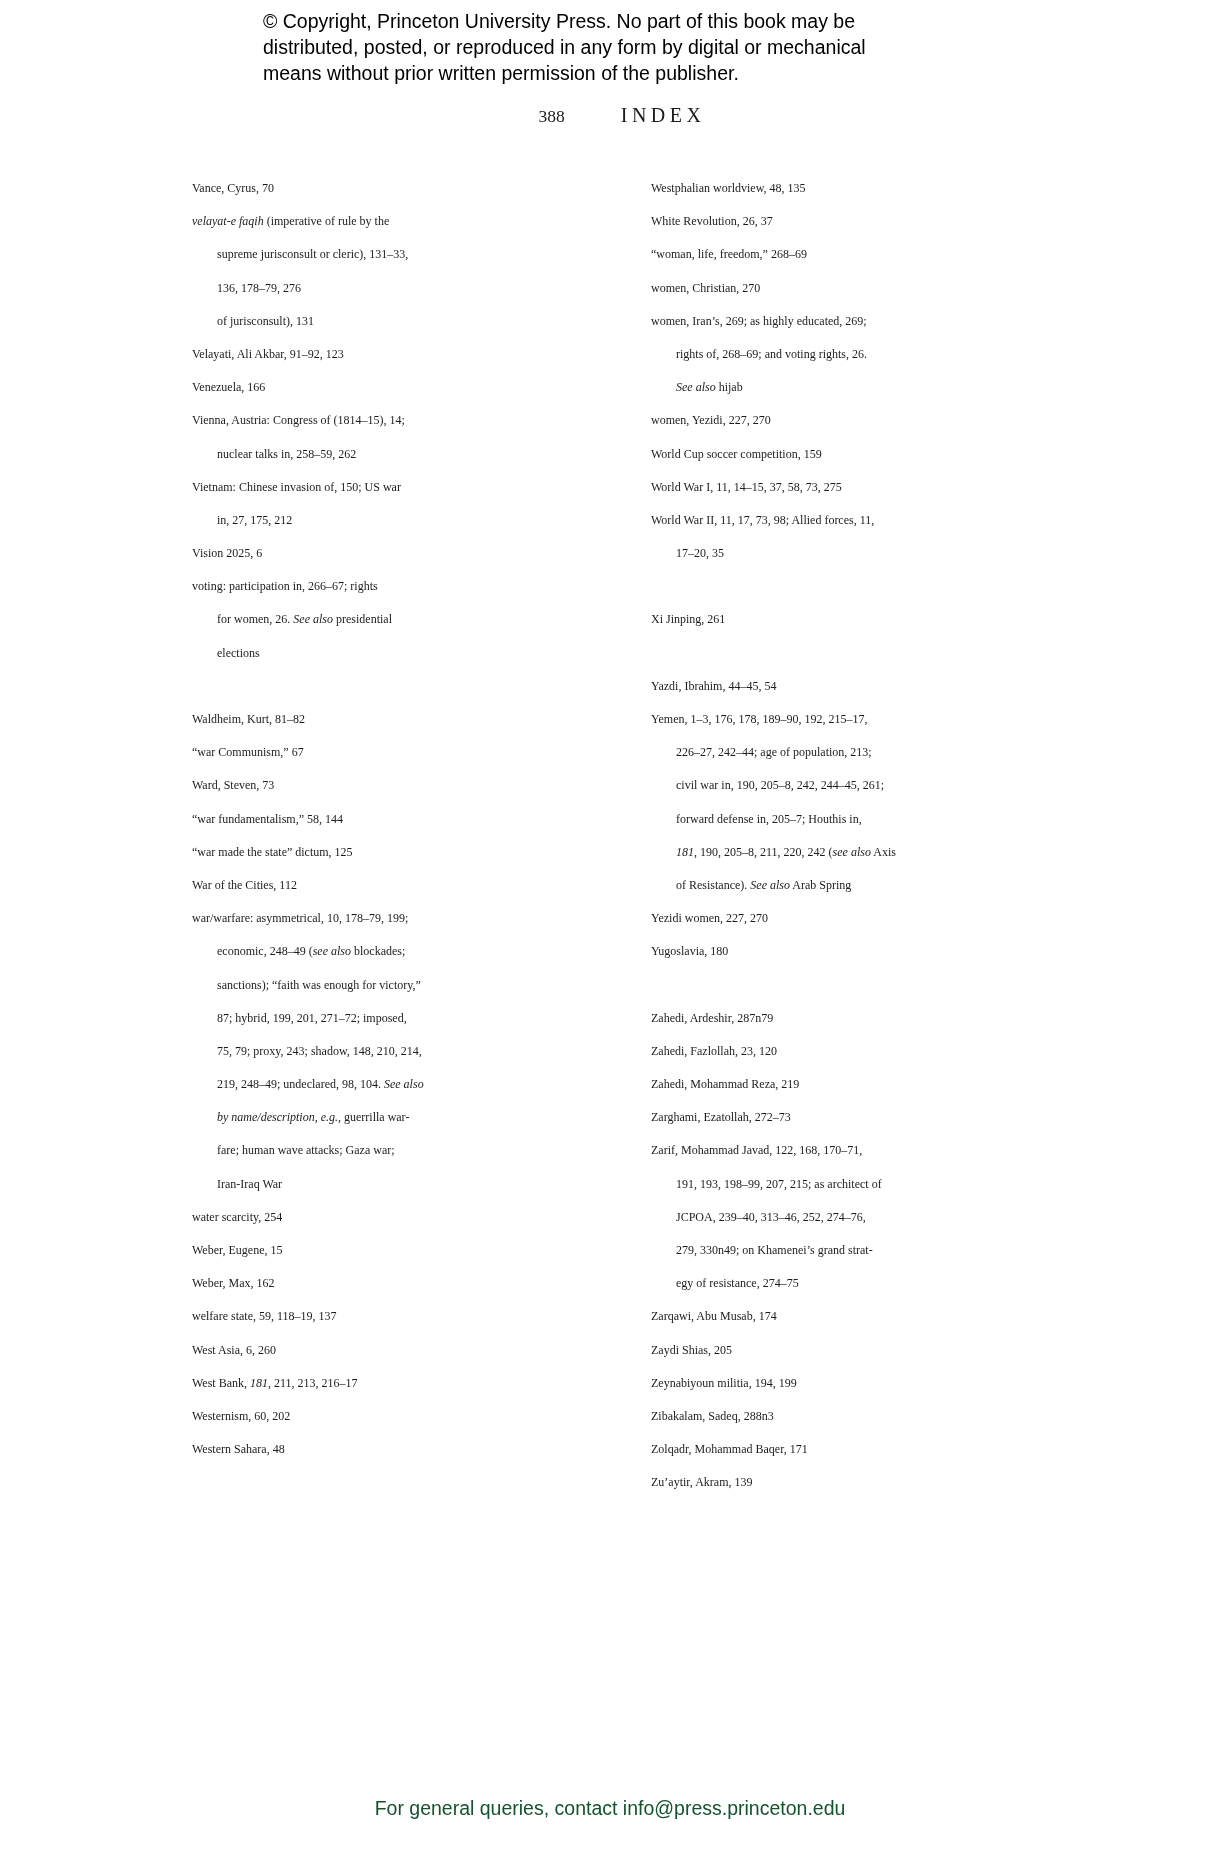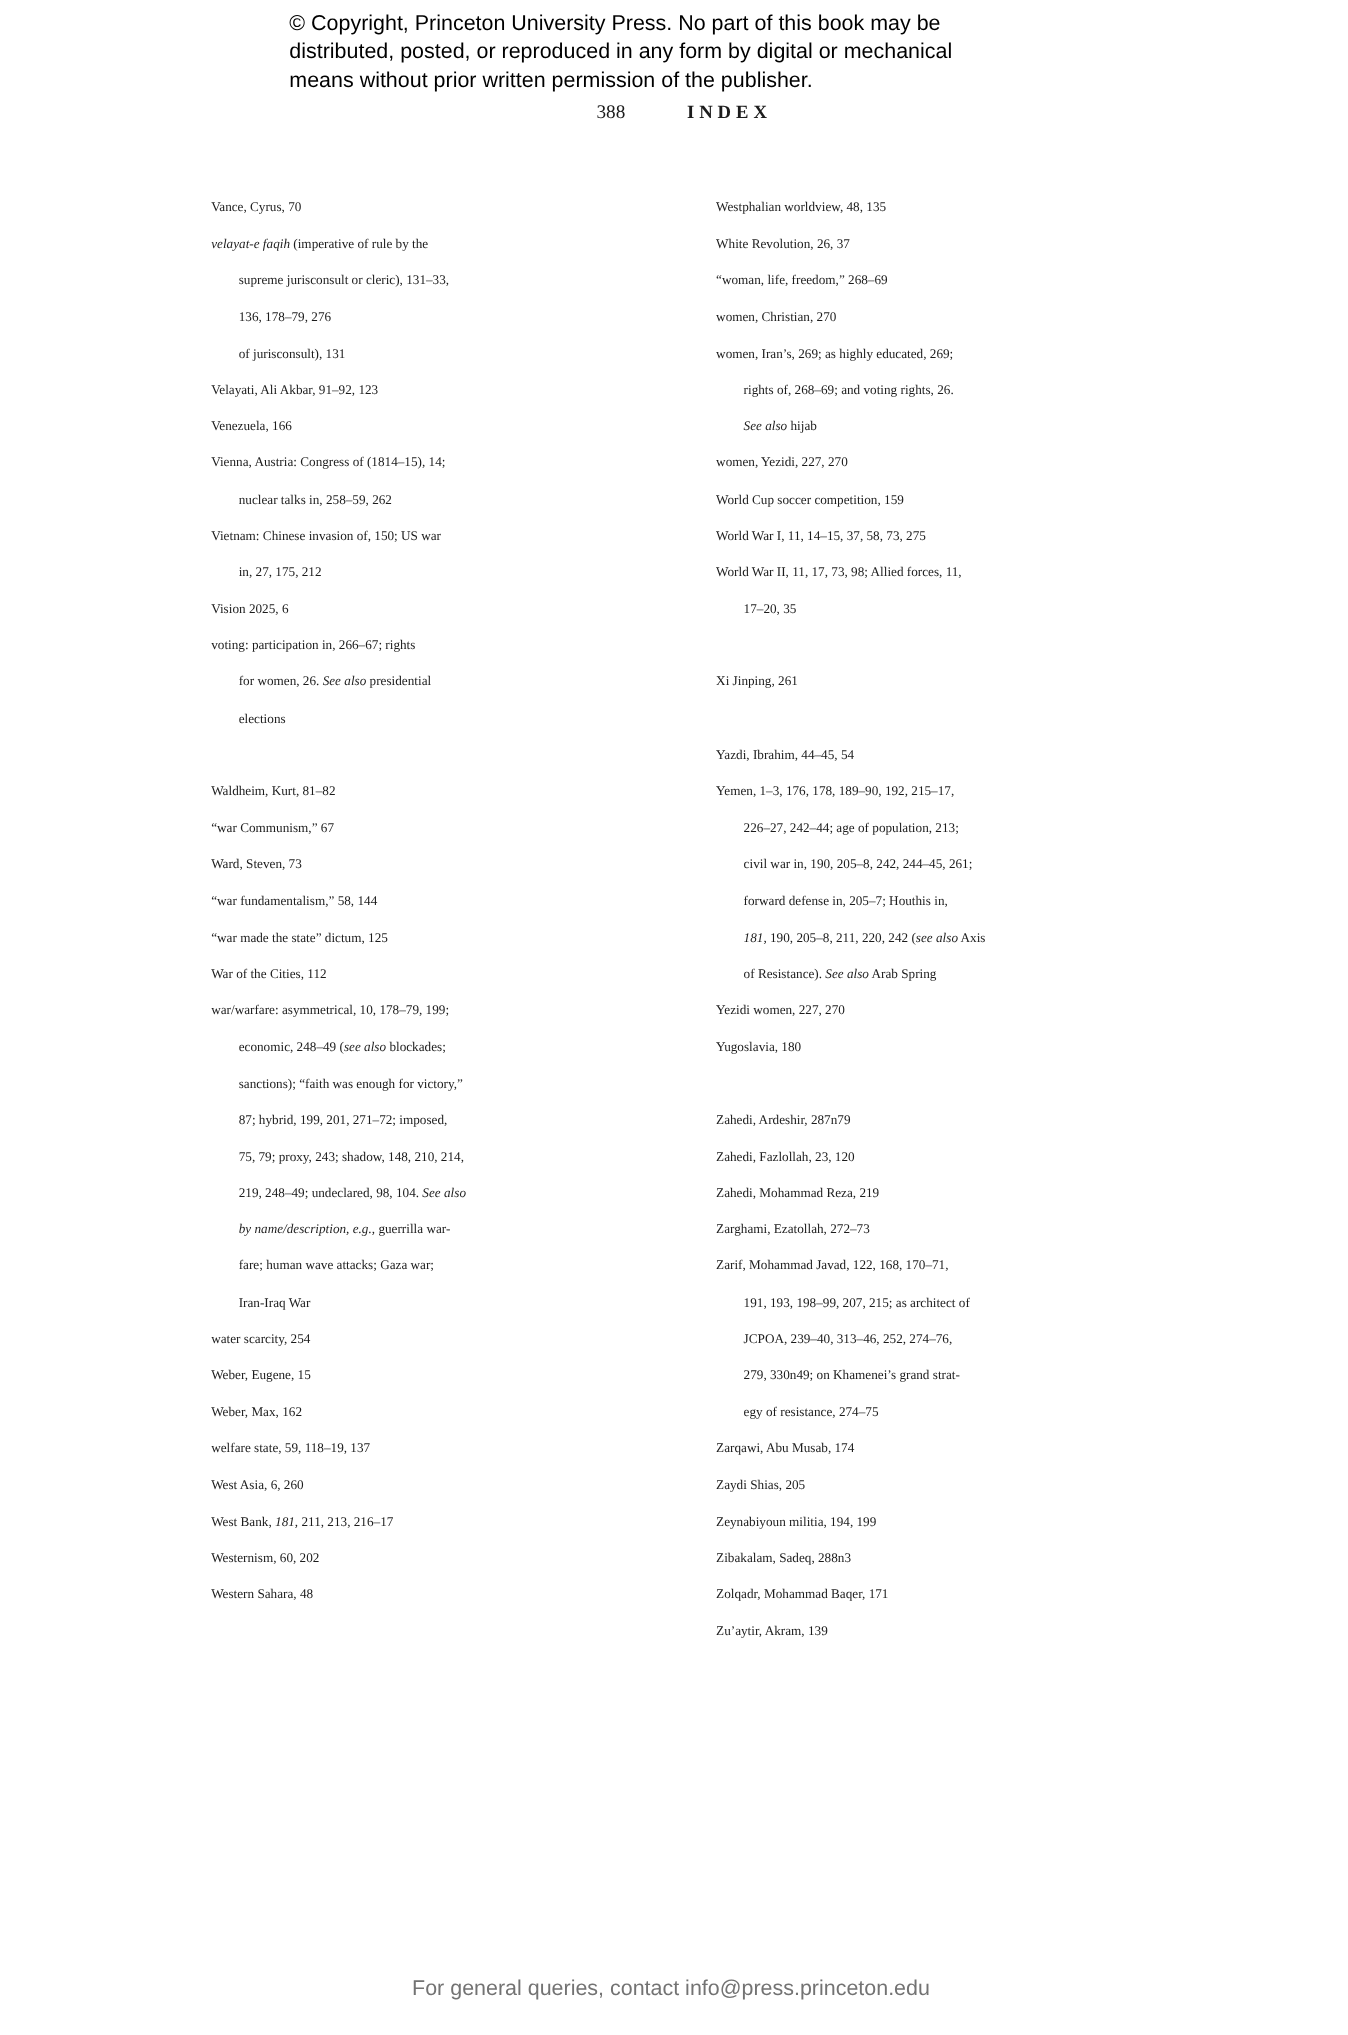--- a/index.html
+++ b/index.html
@@ -18,36 +18,35 @@
     top: 8px;
     width: 720px;
     font-family: "Liberation Sans", sans-serif;
     font-size: 19.5px;
     line-height: 26px;
     color: #000000;
   }
   .running-head {
     position: absolute;
     left: 192px;
-    top: 91px;
+    top: 104px;
     width: 860px;
     display: flex;
     justify-content: center;
     align-items: baseline;
     gap: 56px;
     font-family: "Liberation Serif", serif;
     color: #1c1c1c;
   }
   .running-head .folio {
     font-size: 17.5px;
   }
   .running-head .head-title {
-    font-size: 17px;
+    font-size: 20px;
     letter-spacing: 4.5px;
-    font-weight: bold;
   }
   .index-col {
     position: absolute;
     top: 172px;
     font-size: 12px;
   }
   .index-col.left  { left: 192px; width: 440px; }
   .index-col.right { left: 651px; width: 460px; }
   .line {
     height: 33.2px;
@@ -57,21 +56,21 @@
   .line.indent { padding-left: 25px; }
   .line em { font-style: italic; }
   .page-footer {
     position: absolute;
     left: 0;
     top: 1797px;
     width: 1220px;
     text-align: center;
     font-family: "Liberation Sans", sans-serif;
     font-size: 19.5px;
-    color: #737373;
+    color: #14532d;
   }
 </style>
 </head>
 <body>
 
 <div class="page">
 
   <div class="copyright">
     <div>© Copyright, Princeton University Press. No part of this book may be</div>
     <div>distributed, posted, or reproduced in any form by digital or mechanical</div>

